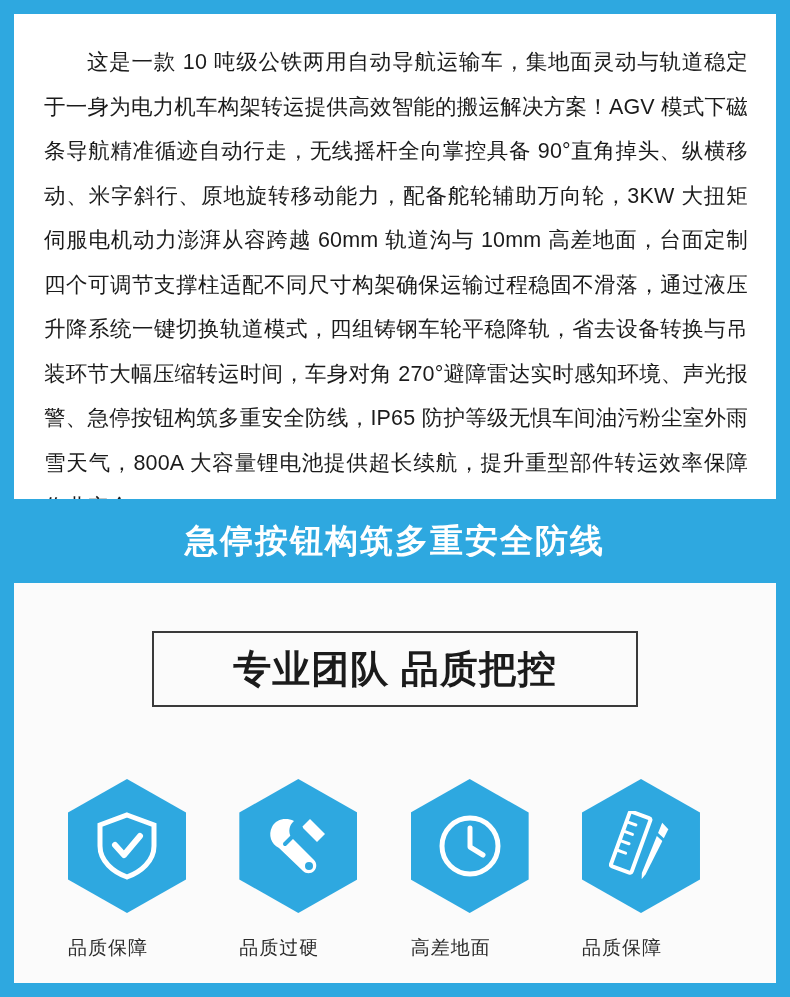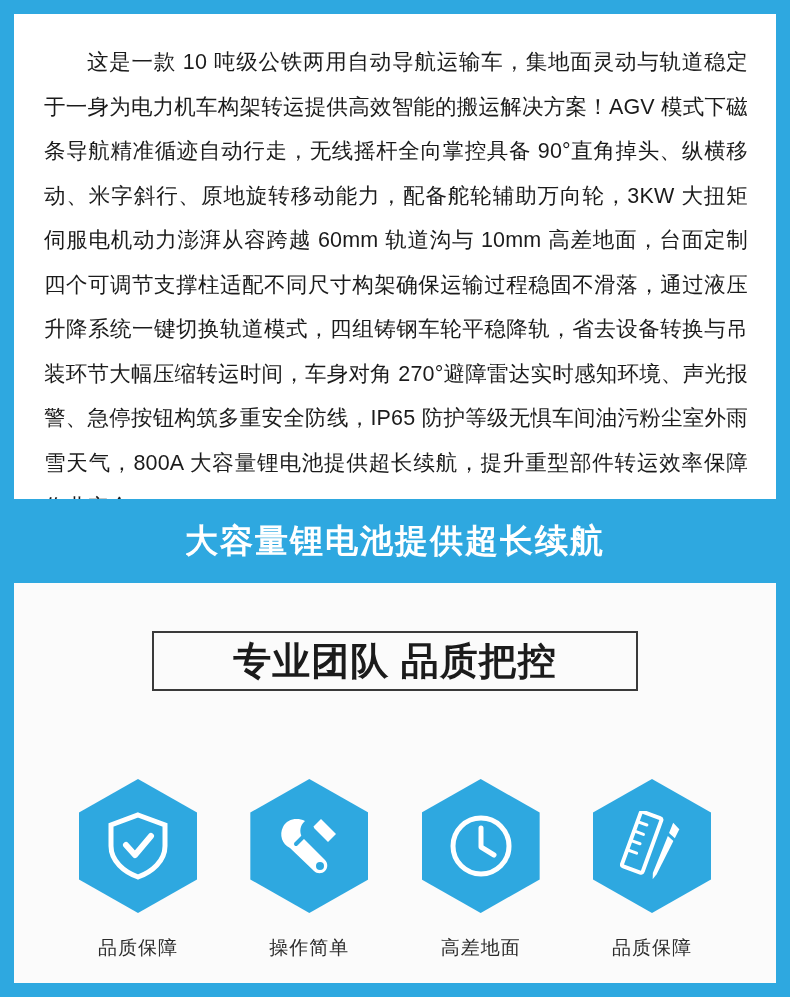--- a/index.html
+++ b/index.html
@@ -67,21 +67,21 @@
     top: 583px;
     width: 762px;
     height: 400px;
     background: #fbfbfb;
     box-sizing: border-box;
   }
   .headline-wrap {
     position: relative;
     margin: 48px auto 0 auto;
     width: 486px;
-    height: 60px;
+    height: 76px;
     border: 2px solid #3a3a3a;
     box-sizing: border-box;
     display: flex;
     align-items: center;
     justify-content: center;
   }
   .headline {
     background: #fbfbfb;
     padding: 0 14px;
     font-size: 38px;
@@ -107,21 +107,21 @@
     width: 762px;
     display: flex;
     justify-content: space-between;
     padding: 0 54px;
     box-sizing: border-box;
   }
   .icon-cell {
     width: 140px;
     display: flex;
     flex-direction: column;
-    align-items: center;
+    align-items: flex-start;
   }
   .hex {
     width: 118px;
     height: 134px;
     background: #2ea8e0;
     -webkit-clip-path: polygon(50% 0%, 100% 25%, 100% 75%, 50% 100%, 0% 75%, 0% 25%);
     clip-path: polygon(50% 0%, 100% 25%, 100% 75%, 50% 100%, 0% 75%, 0% 25%);
     display: flex;
     align-items: center;
     justify-content: center;
@@ -138,21 +138,21 @@
 </head>
 <body>
 
 <div class="page">
 
   <div class="desc-panel">
     <div class="desc-text">这是一款 10 吨级公铁两用自动导航运输车，集地面灵动与轨道稳定于一身为电力机车构架转运提供高效智能的搬运解决方案！AGV 模式下磁条导航精准循迹自动行走，无线摇杆全向掌控具备 90°直角掉头、纵横移动、米字斜行、原地旋转移动能力，配备舵轮辅助万向轮，3KW 大扭矩伺服电机动力澎湃从容跨越 60mm 轨道沟与 10mm 高差地面，台面定制四个可调节支撑柱适配不同尺寸构架确保运输过程稳固不滑落，通过液压升降系统一键切换轨道模式，四组铸钢车轮平稳降轨，省去设备转换与吊装环节大幅压缩转运时间，车身对角 270°避障雷达实时感知环境、声光报警、急停按钮构筑多重安全防线，IP65 防护等级无惧车间油污粉尘室外雨雪天气，800A 大容量锂电池提供超长续航，提升重型部件转运效率保障作业安全！</div>
   </div>
 
   <div class="banner">
-    <div class="banner-title">大容量锂电池提供超长续航</div>
+    <div class="banner-title">急停按钮构筑多重安全防线</div>
   </div>
 
   <div class="feature-panel">
     <div class="headline-wrap">
       <div class="headline">专业团队 品质把控</div>
     </div>
 
     <div class="icon-row">
 
       <div class="icon-cell">
@@ -167,21 +167,21 @@
 
       <div class="icon-cell">
         <div class="hex">
           <svg width="66" height="66" viewBox="0 0 66 66" aria-hidden="true">
             <path d="M29 8 C21 4 11 6 7 14 C3 22 6 31 14 35 L38 58 C41 61 46 61 49 58 C52 55 52 50 49 47 L26 24 C23 19 24 12 29 8 Z" fill="#ffffff"></path>
             <path d="M45 6 L60 21 L52 29 L37 14 Z" fill="#ffffff"></path>
             <path d="M36 15 L20 31" stroke="#2ea8e0" stroke-width="4" stroke-linecap="round"></path>
             <circle cx="44" cy="53" r="4" fill="#2ea8e0"></circle>
           </svg>
         </div>
-        <div class="icon-label">操作简单</div>
+        <div class="icon-label">品质过硬</div>
       </div>
 
       <div class="icon-cell">
         <div class="hex">
           <svg width="64" height="64" viewBox="0 0 64 64" aria-hidden="true">
             <circle cx="32" cy="32" r="28" fill="none" stroke="#ffffff" stroke-width="5"></circle>
             <path d="M32 14 V33 L45 41" fill="none" stroke="#ffffff" stroke-width="5" stroke-linecap="round" stroke-linejoin="round"></path>
           </svg>
         </div>
         <div class="icon-label">高差地面</div>

